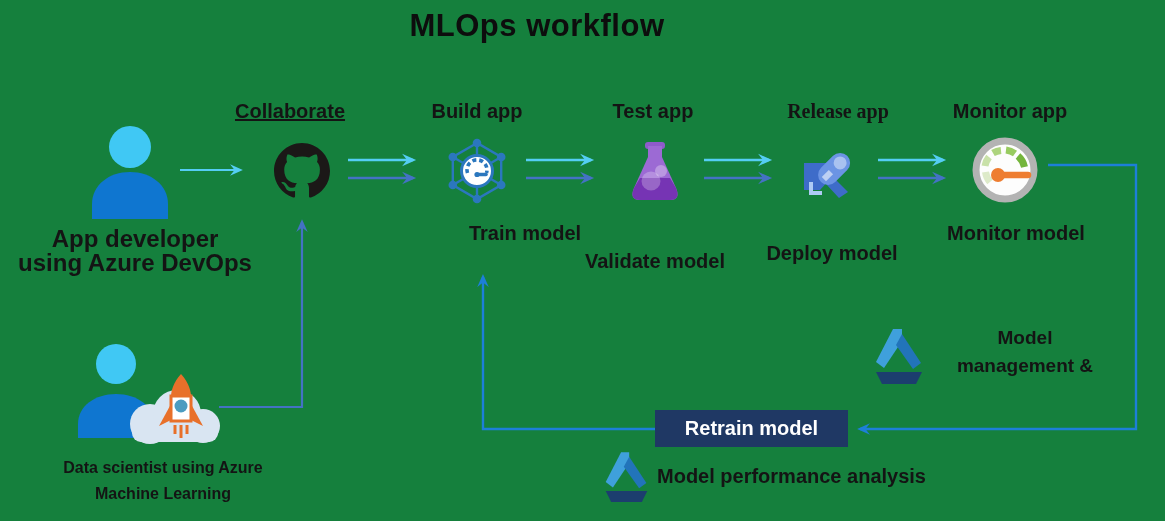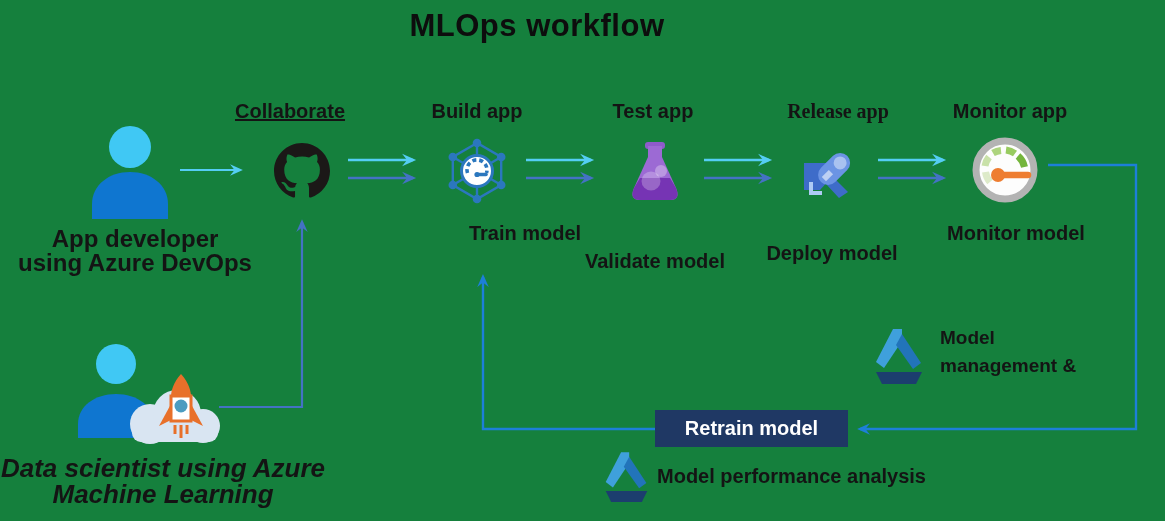--- a/index.html
+++ b/index.html
@@ -7,21 +7,21 @@
   #canvas{position:relative;width:1165px;height:521px;background:#15803d;overflow:hidden;}
   .abs{position:absolute;}
   .lbl{position:absolute;font-weight:700;color:#141414;white-space:nowrap;transform:translateX(-50%);}
   .step-lbl{font-size:20px;}
   .actor-lbl{font-size:24px;text-align:center;line-height:24px;}
   .title{position:absolute;left:37px;top:8px;width:1000px;text-align:center;
          font-size:31px;font-weight:700;color:#0d0d0d;letter-spacing:0.5px;}
   .banner{position:absolute;left:655px;top:410px;width:193px;height:37px;
           background:#1F3864;color:#ffffff;font-weight:700;font-size:20px;
           display:flex;align-items:center;justify-content:center;}
-  .mgmt{position:absolute;left:940px;top:324px;width:170px;
+  .mgmt{position:absolute;left:940px;top:324px;width:170px;text-align:center;
         font-weight:700;font-size:19px;line-height:28px;color:#141414;}
   .perf{position:absolute;left:657px;top:465px;font-weight:700;font-size:20px;color:#141414;white-space:nowrap;}
   svg{display:block;}
   #wires{position:absolute;left:0;top:0;pointer-events:none;}
 </style>
 </head>
 <body>
 
 <div id="canvas">
 
@@ -98,21 +98,21 @@
         <rect x="101" y="54" width="20" height="25" fill="#ffffff" stroke="#E8702A" stroke-width="3"></rect>
         <circle cx="111" cy="64" r="6.5" fill="#4C9CC0"></circle>
         <path d="M101,62 L89,84 L101,78 Z" fill="#E8702A"></path>
         <path d="M121,62 L133,84 L121,78 Z" fill="#E8702A"></path>
         <line x1="105" y1="83" x2="105" y2="92" stroke="#E8702A" stroke-width="3"></line>
         <line x1="111" y1="83" x2="111" y2="96" stroke="#E8702A" stroke-width="3"></line>
         <line x1="117" y1="83" x2="117" y2="92" stroke="#E8702A" stroke-width="3"></line>
       </g>
     </svg>
   </span>
-  <div class="lbl actor-lbl" style="left:163px;top:455px;font-size:26px;line-height:26px;font-style:italic;">
+  <div class="lbl actor-lbl" style="left:163px;top:455px;font-size:16px;line-height:26px;">
     <div>Data scientist using Azure</div>
     <div>Machine Learning</div>
   </div>
 
   <span class="abs" style="left:274px;top:143px;">
     <svg width="56" height="56" viewBox="0 0 16 16">
       <path fill="#1B1817" d="M8 0C3.58 0 0 3.58 0 8c0 3.54 2.29 6.53 5.47 7.59.4.07.55-.17.55-.38 0-.19-.01-.82-.01-1.49-2.01.37-2.53-.49-2.69-.94-.09-.23-.48-.94-.82-1.13-.28-.15-.68-.52-.01-.53.63-.01 1.08.58 1.23.82.72 1.21 1.87.87 2.33.66.07-.52.28-.87.51-1.07-1.78-.2-3.64-.89-3.64-3.95 0-.87.31-1.59.82-2.15-.08-.2-.36-1.02.08-2.12 0 0 .67-.21 2.2.82.64-.18 1.32-.27 2-.27s1.36.09 2 .27c1.53-1.04 2.2-.82 2.2-.82.44 1.1.16 1.92.08 2.12.51.56.82 1.27.82 2.15 0 3.07-1.87 3.75-3.65 3.95.29.25.54.73.54 1.48 0 1.07-.01 1.93-.01 2.2 0 .21.15.46.55.38A8.01 8.01 0 0 0 16 8c0-4.42-3.58-8-8-8z"></path>
     </svg>
   </span>
 

